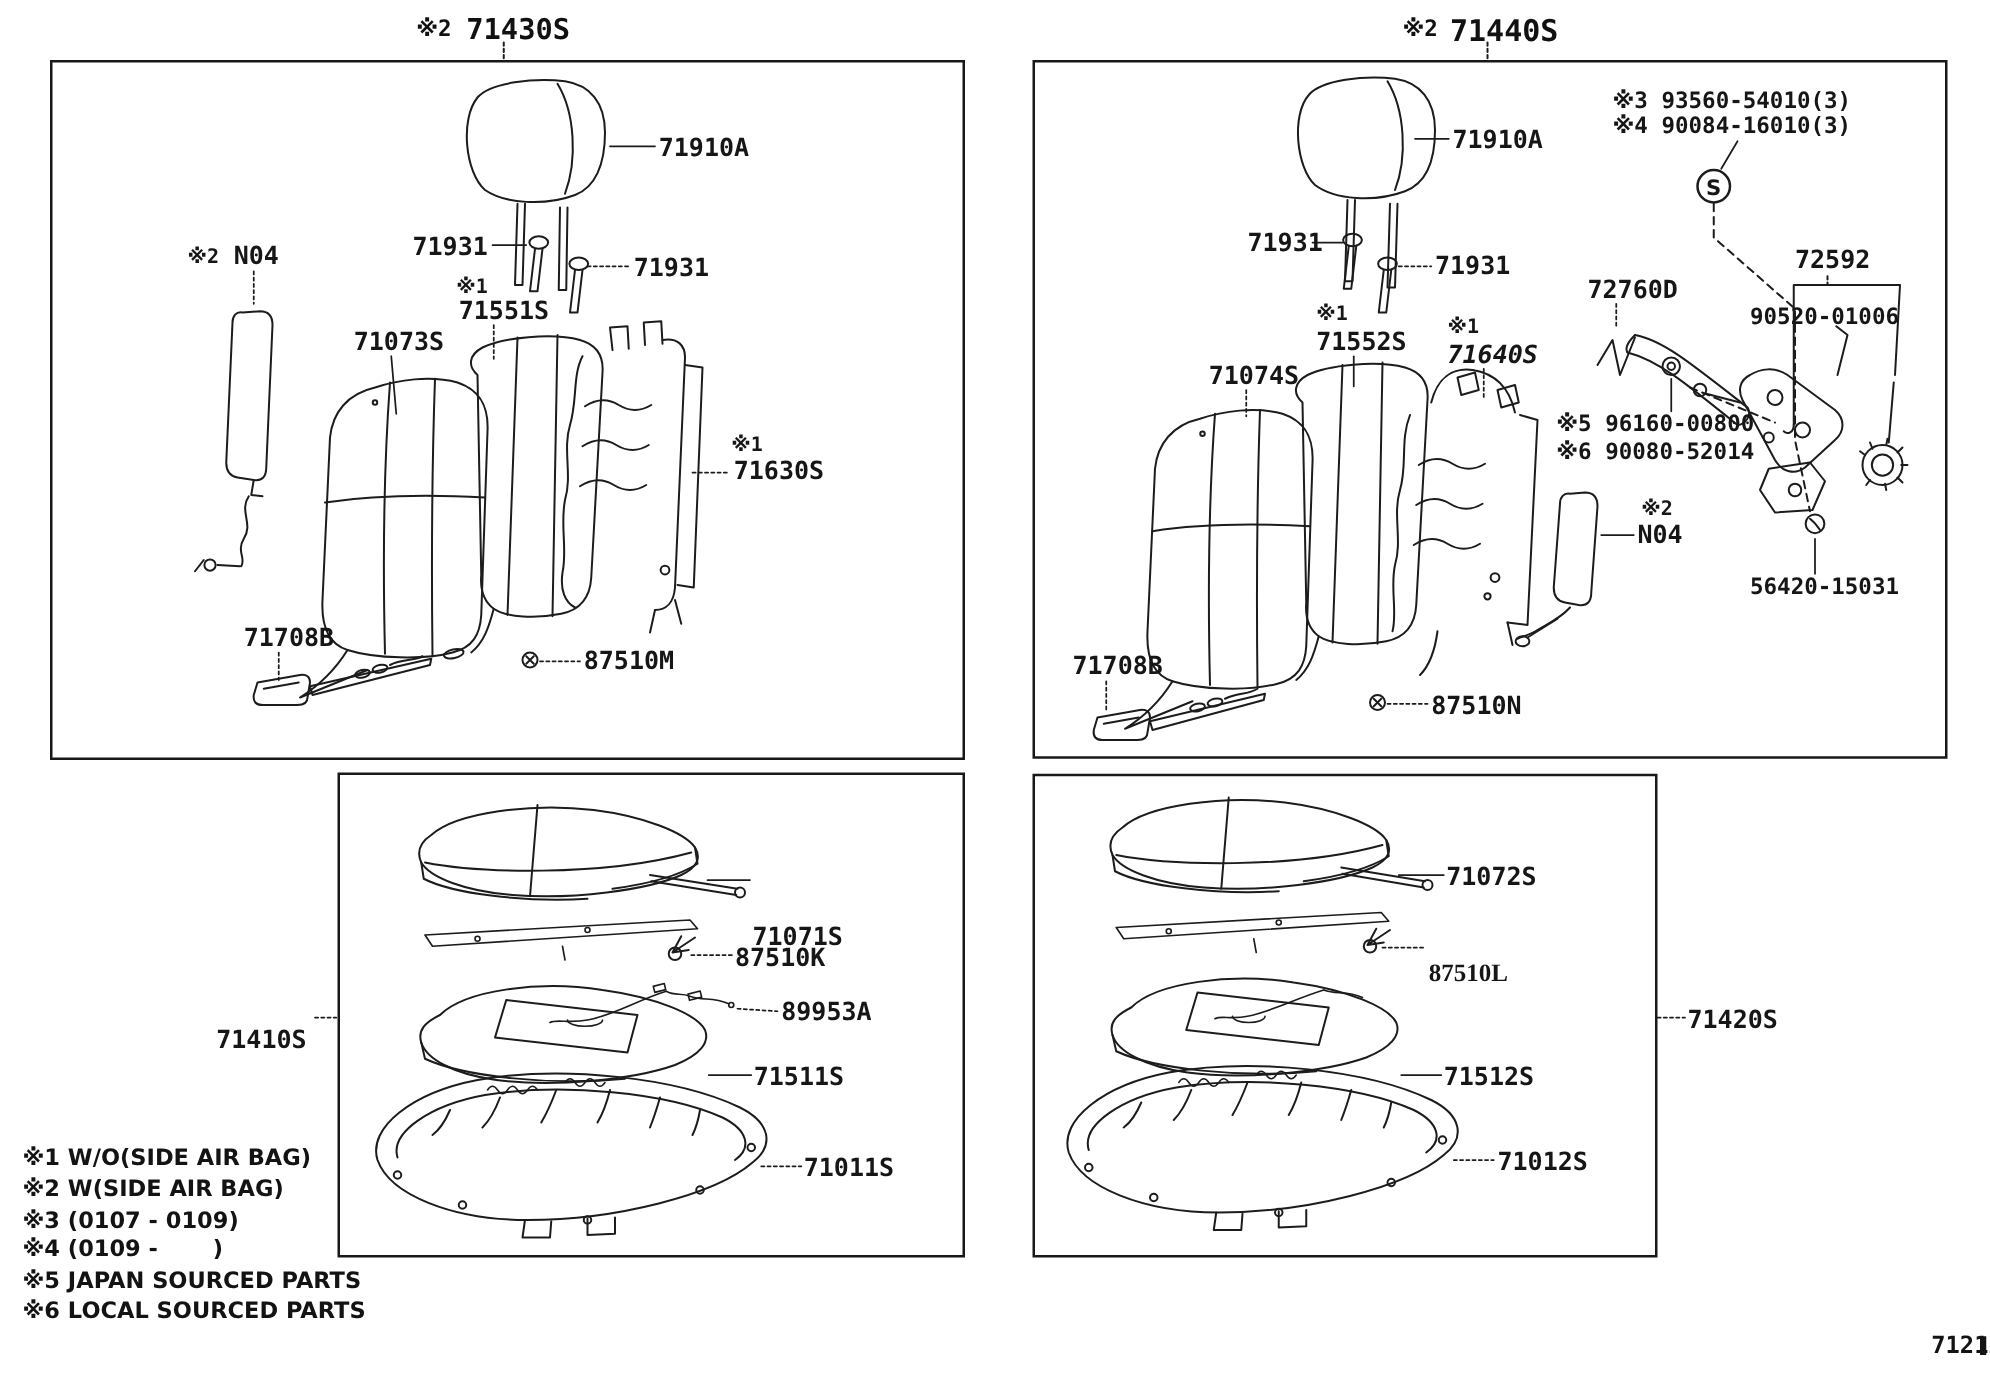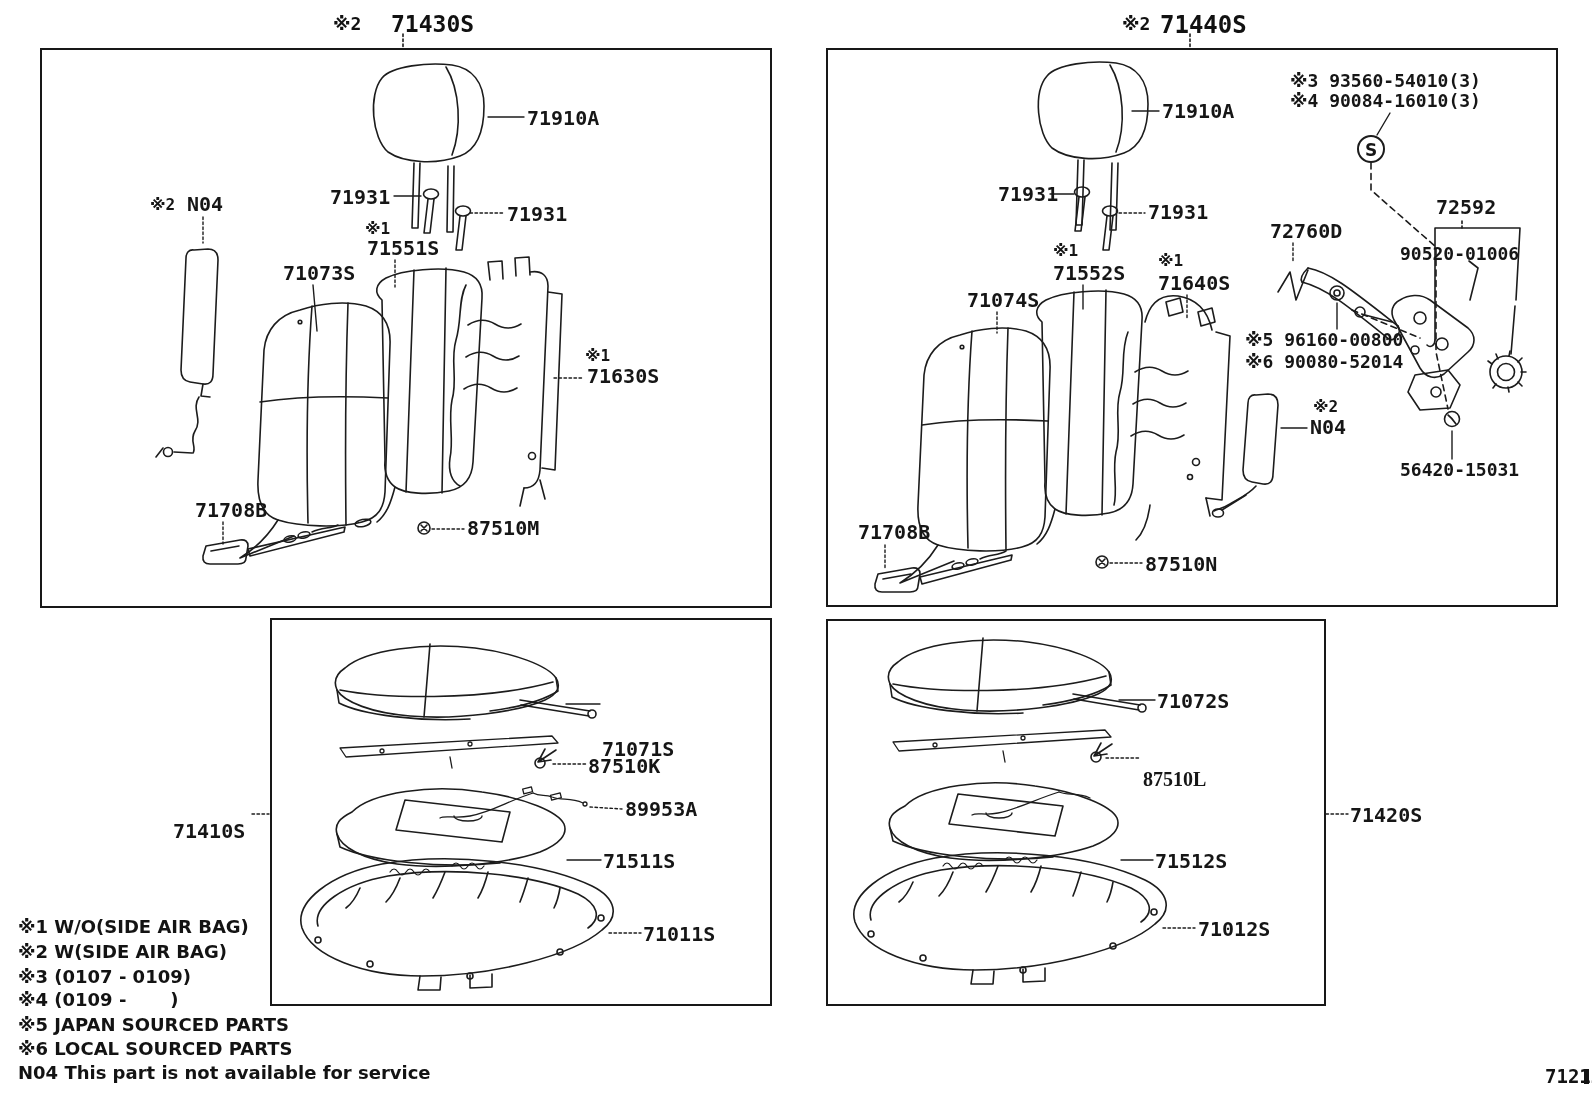--- a/index.html
+++ b/index.html
@@ -348,21 +348,21 @@
     </g>
 
     <rect x="1584" y="1069" width="5" height="15" fill="#131313" stroke="none"></rect>
   </svg>
 
   <svg class="art" width="1592" height="1099" viewBox="0 0 1592 1099">
     <text x="1371" y="156" text-anchor="middle" font-family="DejaVu Sans, sans-serif" font-size="17" font-weight="bold" fill="#161616">S</text>
   </svg>
 
   <div class="title" style="left:333px;top:17px;"><span class="mk">※2</span></div>
-  <div class="title num" style="left:373px;top:13px;font-size:23px;margin-left:18px;">71430S</div>
+  <div class="title num" style="left:373px;top:13px;font-size:23px;">71430S</div>
   <div class="title" style="left:1122px;top:17px;"><span class="mk">※2</span></div>
   <div class="title num" style="left:1160px;top:13px;font-size:24px;">71440S</div>
 
   <div class="lbl" style="left:527px;top:108px;">71910A</div>
   <div class="lbl" style="left:330px;top:187px;">71931</div>
   <div class="lbl" style="left:507px;top:204px;">71931</div>
   <div class="lbl mk" style="left:150px;top:197px;">※2</div>
   <div class="lbl" style="left:187px;top:194px;">N04</div>
   <div class="lbl mk" style="left:365px;top:221px;">※1</div>
   <div class="lbl" style="left:367px;top:238px;">71551S</div>
@@ -377,21 +377,21 @@
   <div class="lbl small" style="left:1290px;top:92px;">※4 90084-16010(3)</div>
   <div class="lbl" style="left:998px;top:184px;">71931</div>
   <div class="lbl" style="left:1148px;top:202px;">71931</div>
   <div class="lbl" style="left:1270px;top:221px;">72760D</div>
   <div class="lbl" style="left:1436px;top:197px;">72592</div>
   <div class="lbl small" style="left:1400px;top:245px;">90520-01006</div>
   <div class="lbl" style="left:967px;top:290px;">71074S</div>
   <div class="lbl mk" style="left:1053px;top:243px;">※1</div>
   <div class="lbl" style="left:1053px;top:263px;">71552S</div>
   <div class="lbl mk" style="left:1158px;top:253px;">※1</div>
-  <div class="lbl" style="left:1158px;top:273px;">71640S</div>
+  <div class="lbl" style="left:1158px;top:273px;font-style:italic;">71640S</div>
   <div class="lbl small" style="left:1245px;top:331px;">※5 96160-00800</div>
   <div class="lbl small" style="left:1245px;top:353px;">※6 90080-52014</div>
   <div class="lbl mk" style="left:1313px;top:399px;">※2</div>
   <div class="lbl" style="left:1310px;top:417px;">N04</div>
   <div class="lbl small" style="left:1400px;top:461px;">56420-15031</div>
   <div class="lbl" style="left:858px;top:522px;">71708B</div>
   <div class="lbl" style="left:1145px;top:554px;">87510N</div>
 
   <div class="lbl" style="left:173px;top:805px;margin-top:16px;">71410S</div>
   <div class="lbl" style="left:602px;top:695px;margin-top:44px;">71071S</div>
@@ -405,17 +405,16 @@
   <div class="lbl" style="left:1143px;top:769px;font-family:Liberation Serif, serif;">87510L</div>
   <div class="lbl" style="left:1155px;top:851px;">71512S</div>
   <div class="lbl" style="left:1198px;top:919px;">71012S</div>
 
   <div class="legend-line" style="top:918px;">※1 W/O(SIDE AIR BAG)</div>
   <div class="legend-line" style="top:943px;">※2 W(SIDE AIR BAG)</div>
   <div class="legend-line" style="top:968px;">※3 (0107 - 0109)</div>
   <div class="legend-line" style="top:991px;">※4 (0109 -       )</div>
   <div class="legend-line" style="top:1016px;">※5 JAPAN SOURCED PARTS</div>
   <div class="legend-line" style="top:1040px;">※6 LOCAL SOURCED PARTS</div>
-  <div class="legend-line" style="top:1064px;">N04 This part is not available for service</div>
 
   <div class="footer-code" style="left:1517px;top:1067px;">712120</div>
 
 </div>
 
 </body></html>

